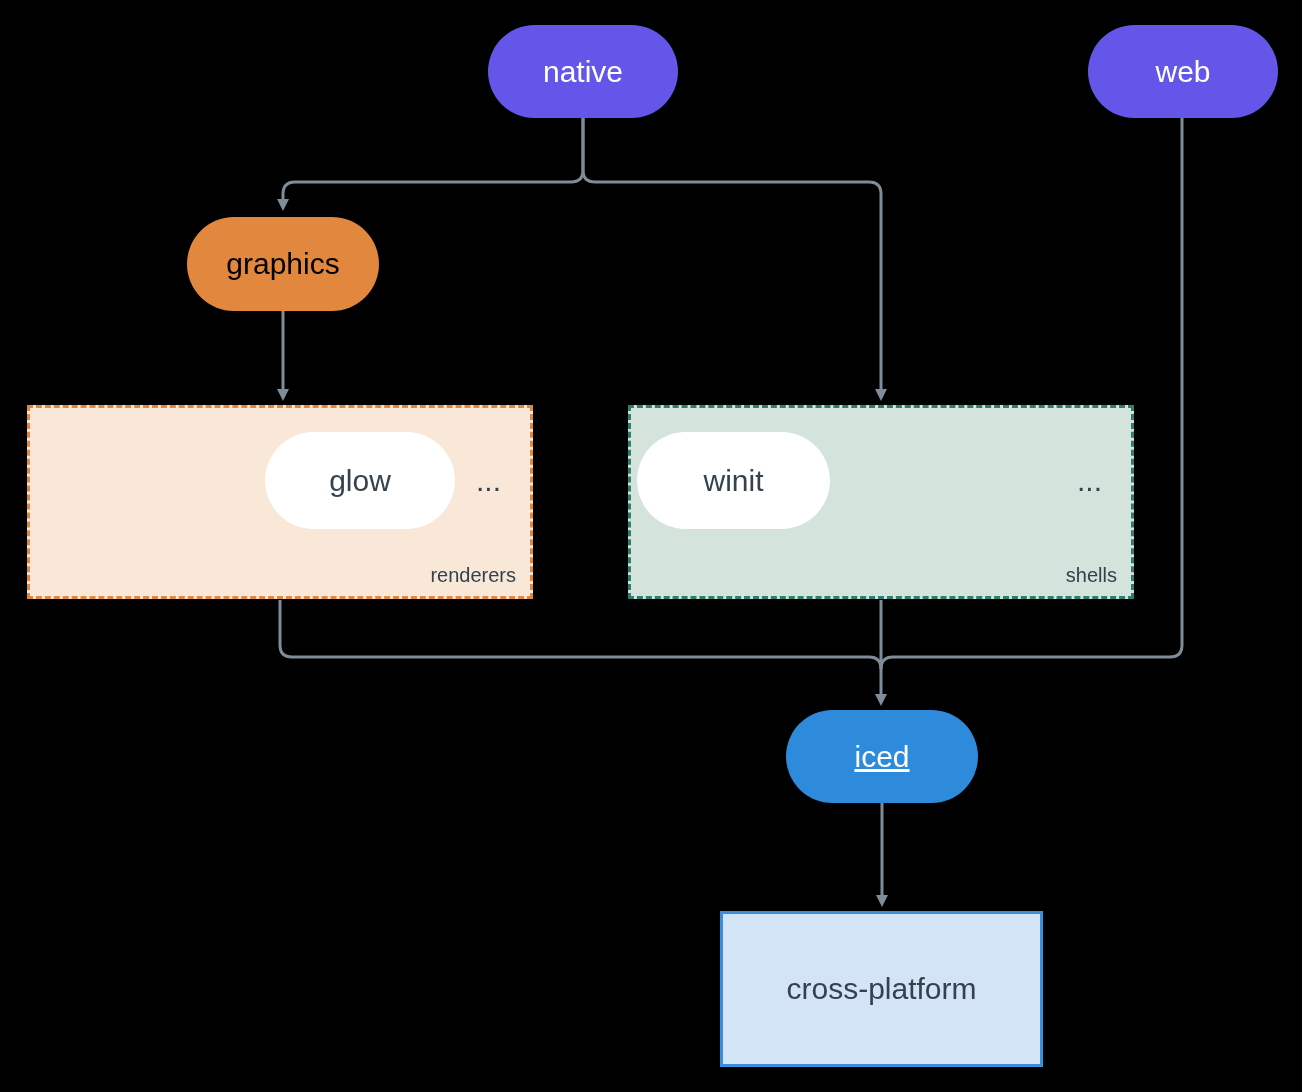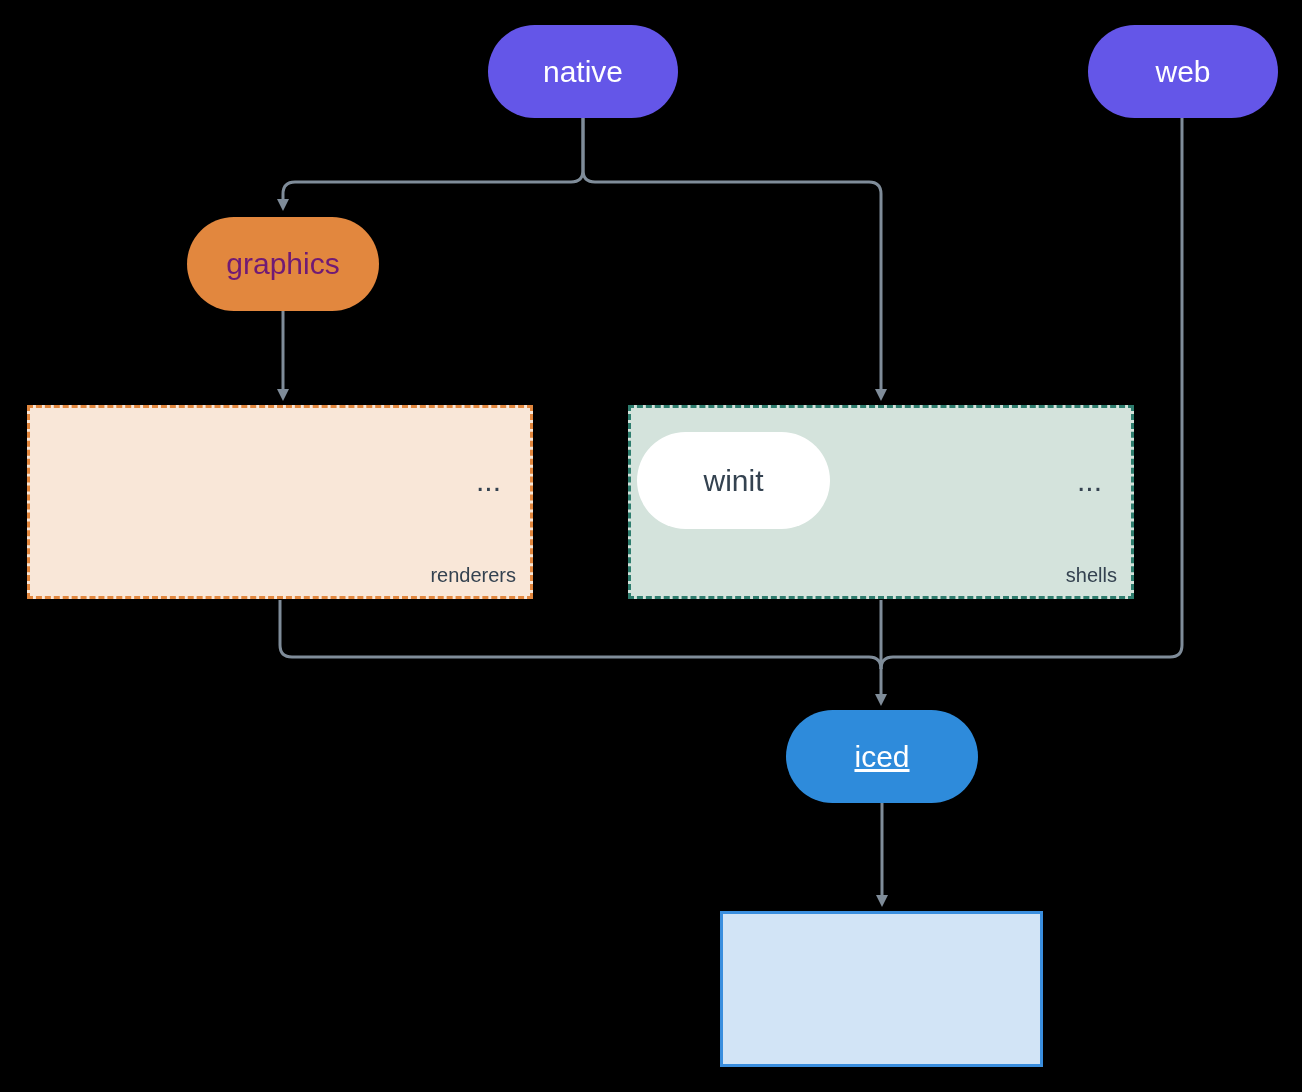--- a/index.html
+++ b/index.html
@@ -30,21 +30,21 @@
 
   .pill {
     position: absolute;
     display: flex;
     align-items: center;
     justify-content: center;
     border-radius: 999px;
     font-size: 30px;
   }
   .pill.native, .pill.web { background: var(--purple, #6456e8); color: #fff; }
-  .pill.graphics { background: var(--orange, #e2873e); color: #701a75; }
+  .pill.graphics { background: var(--orange, #e2873e); color: #000000; }
   .pill.iced { background: var(--blue, #2e8bdb); color: #fff; }
 
   .pill.native   { left: 488px; top: 25px;  width: 190px; height: 93px; }
   .pill.web      { left: 1088px; top: 25px; width: 190px; height: 93px; }
   .pill.graphics { left: 187px; top: 217px; width: 192px; height: 94px; }
   .pill.iced     { left: 786px; top: 710px; width: 192px; height: 93px; text-decoration: underline; }
 
   .group {
     position: absolute;
     top: 405px;
@@ -143,32 +143,36 @@
 
   <div class="pill native">
     <span>native</span>
   </div>
 
   <div class="pill graphics">
     <span>graphics</span>
   </div>
 
   <div class="group renderers">
+    <div class="inner-pill p1">
+      <span>glow</span>
+    </div>
     <div class="more">...</div>
     <div class="group-label">renderers</div>
   </div>
 
   <div class="group shells">
     <div class="inner-pill p0">
       <span>winit</span>
     </div>
     <div class="more">...</div>
     <div class="group-label">shells</div>
   </div>
 
   <div class="pill iced">
     <span>iced</span>
   </div>
 
   <div class="app-box">
+    <span>cross-platform</span>
   </div>
 
 </div>
 
 </body></html>

